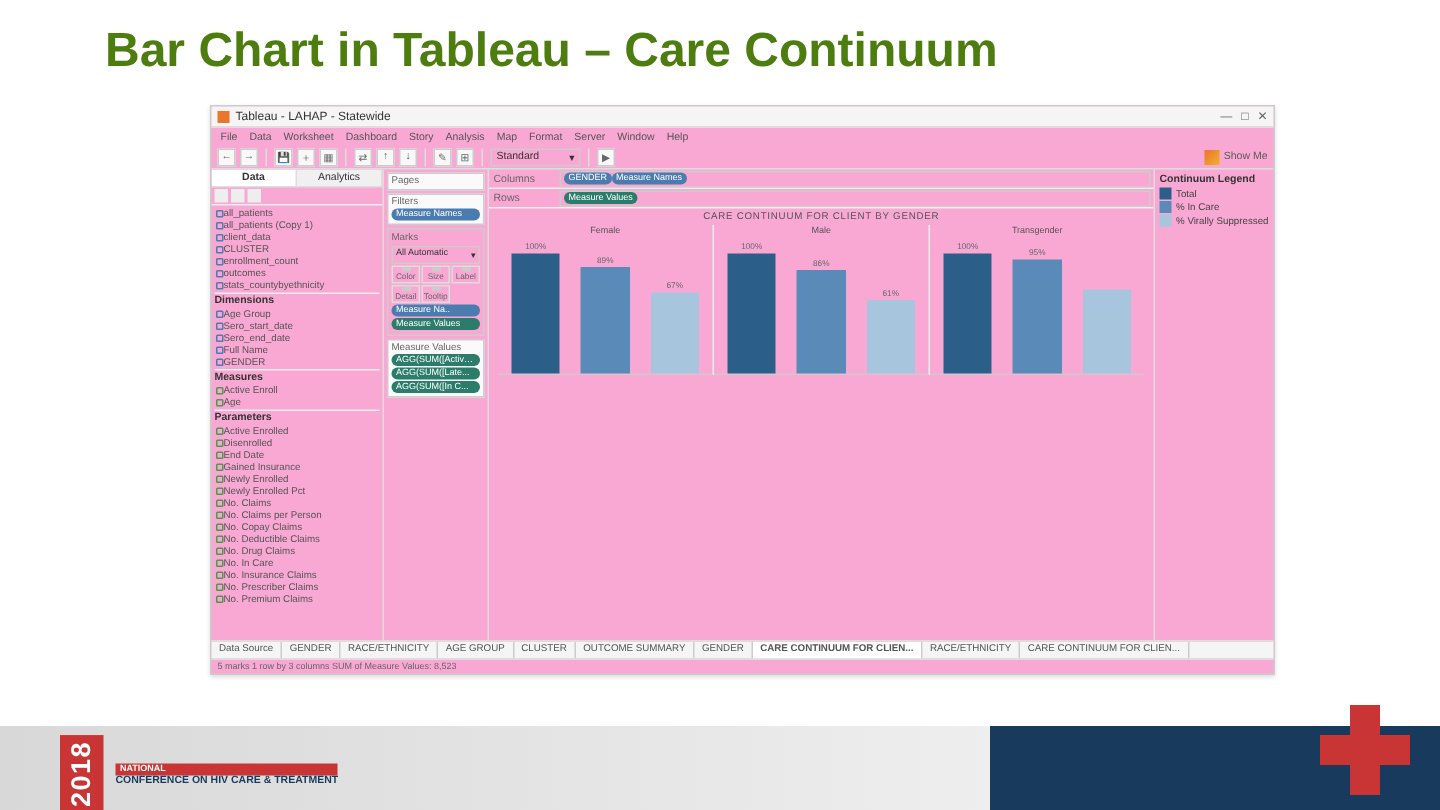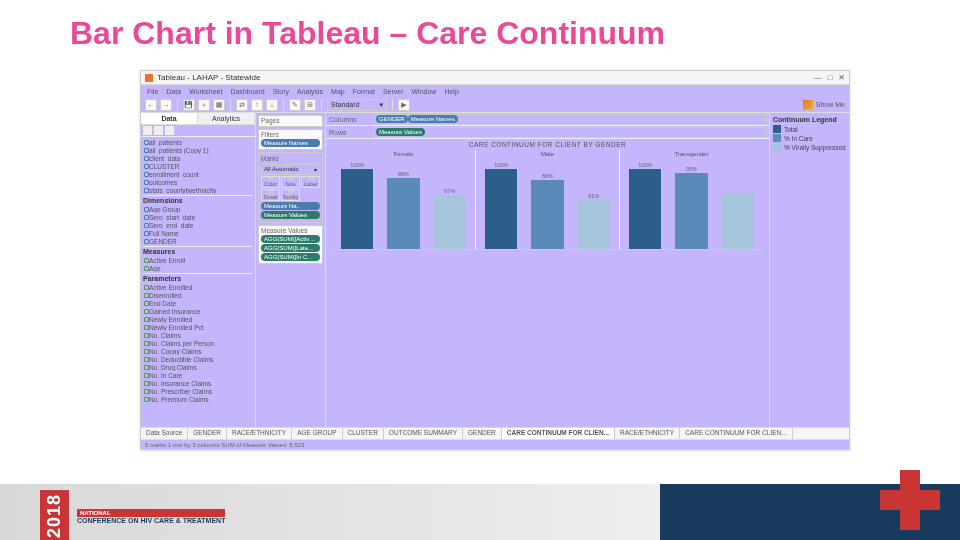--- a/index.html
+++ b/index.html
@@ -6,31 +6,31 @@
   body {
     width: 960px; height: 540px;
     font-family: Arial, sans-serif;
     background: #fff;
     position: relative;
     overflow: hidden;
   }
   .slide-title {
     font-size: 32px;
     font-weight: bold;
-    color: #ec4899;
+    color: #4d7c0f;
     padding: 15px 0 10px 70px;
   }
 
   
   .tableau-window {
     position: absolute;
     left: 140px; top: 70px;
     width: 710px; height: 380px;
     border: 1px solid #ccc;
-    background: #c4b5fd;
+    background: #f9a8d4;
     font-size: 8px;
     color: #333;
     box-shadow: 0 1px 3px rgba(0,0,0,0.15);
   }
   .titlebar {
     height: 14px;
     background: #f5f5f5;
     border-bottom: 1px solid #ddd;
     display: flex;
     align-items: center;

